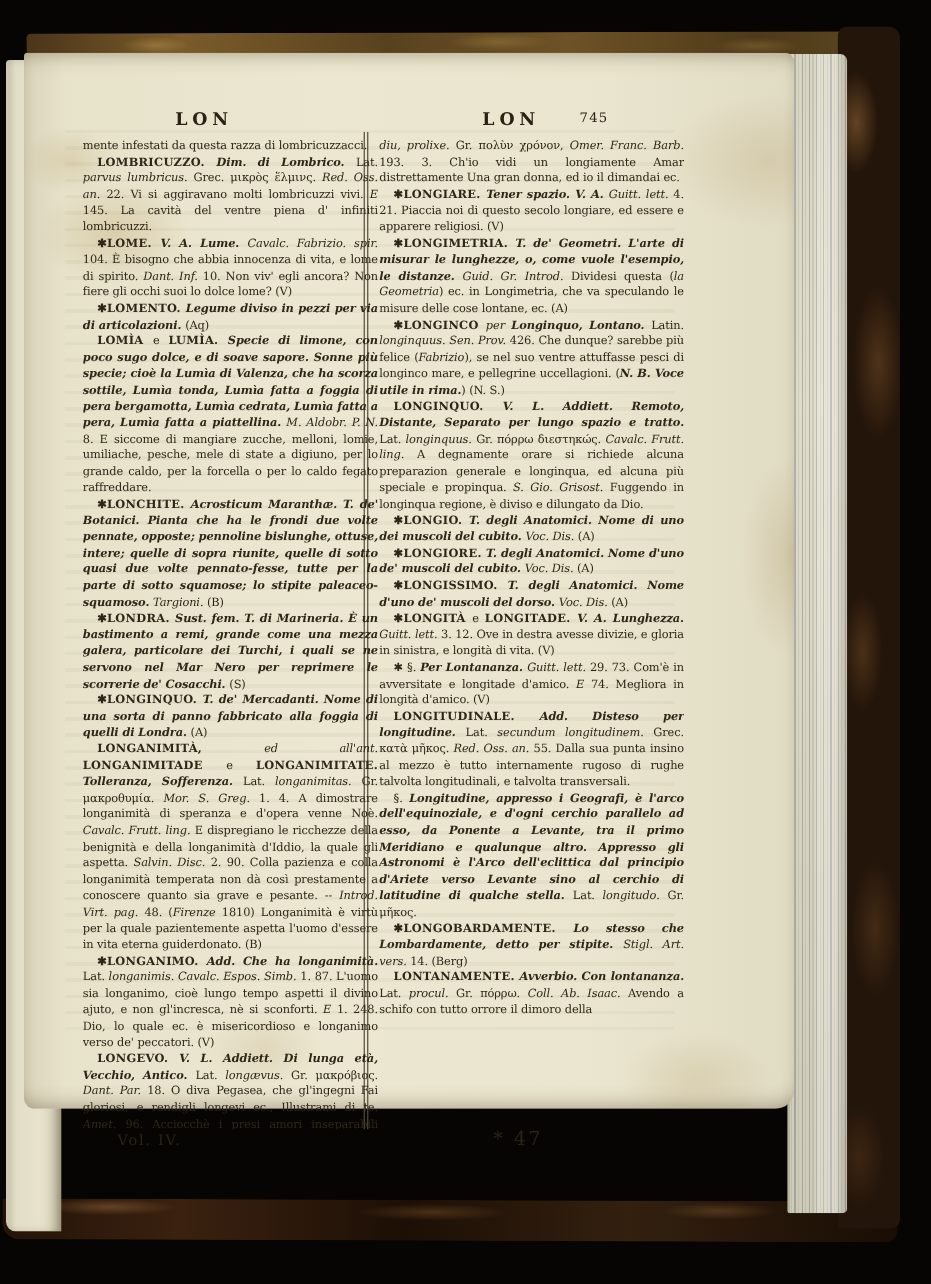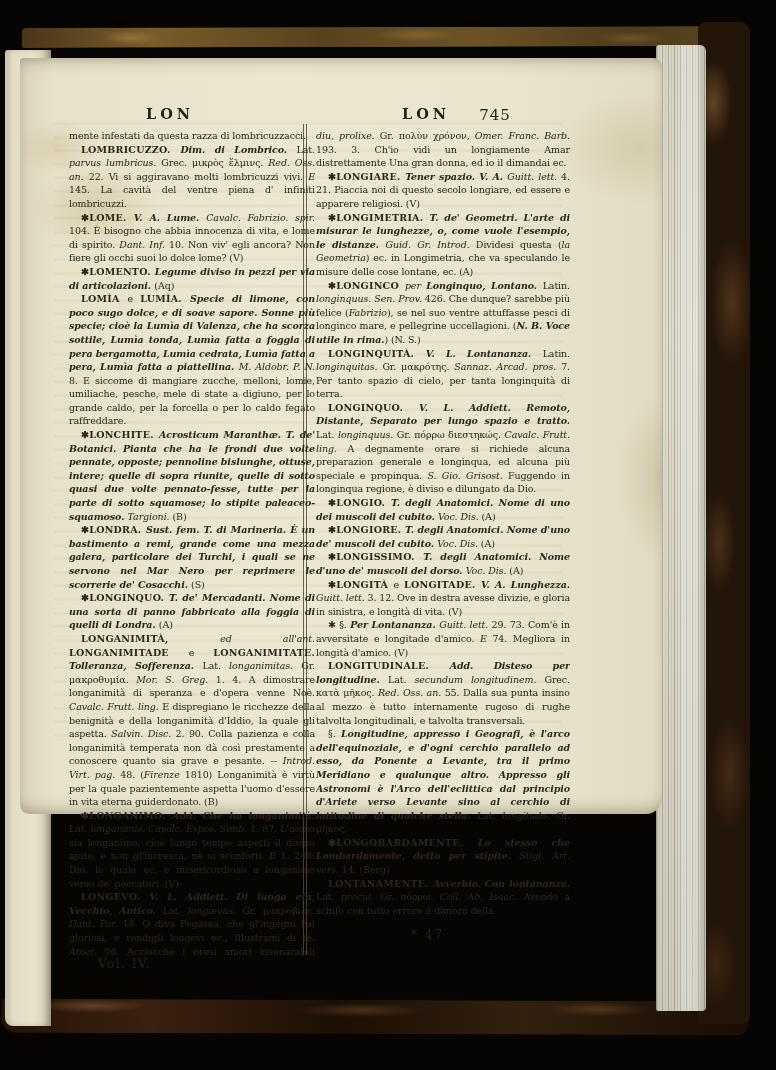--- a/index.html
+++ b/index.html
@@ -47,48 +47,47 @@
     position:absolute;left:2px;top:1000px;width:746px;height:34px;
     background:
       radial-gradient(80px 10px at 12% 20%, rgba(150,105,55,.5), transparent 70%),
       radial-gradient(90px 10px at 48% 30%, rgba(125,85,42,.45), transparent 70%),
       radial-gradient(70px 10px at 80% 25%, rgba(140,95,48,.4), transparent 70%),
       linear-gradient(90deg,#241307,#3a2110 20%,#1d0f05 45%,#33200f 70%,#1a0d04);
     border-radius:2px 2px 10px 14px;transform:rotate(.2deg);
   }
   
   .page{
-    position:absolute;left:20px;top:44px;width:642px;height:756px;
+    position:absolute;left:20px;top:44px;width:642px;height:880px;
     background:
       radial-gradient(90px 60px at 75px 150px, rgba(170,132,62,.22), transparent 70%),
       radial-gradient(55px 40px at 38px 90px, rgba(170,132,62,.18), transparent 70%),
       radial-gradient(120px 80px at 620px 90px, rgba(160,126,62,.18), transparent 70%),
       radial-gradient(70px 45px at 200px 830px, rgba(160,126,62,.14), transparent 70%),
       radial-gradient(90px 55px at 560px 855px, rgba(160,126,62,.16), transparent 70%),
       radial-gradient(60px 120px at 640px 420px, rgba(150,118,58,.2), transparent 70%),
       linear-gradient(90deg,#d9d3ba 0,#e7e2ca 34px,#ece7d1 250px,#eae5ce 480px,#e0dbc3 100%);
     box-shadow:inset 0 10px 16px -10px rgba(90,72,40,.5), inset 0 -12px 16px -10px rgba(90,72,40,.45);
     border-radius:3px 8px 16px 9px;
     color:#2f2819;
-    margin-top:14px;
   }
   .page::before{ 
     content:"";position:absolute;left:34px;right:100px;top:64px;bottom:66px;
     background:repeating-linear-gradient(180deg, rgba(105,95,65,.05) 0 3px, transparent 3px 13.6px);
     pointer-events:none;
   }
   .running-head{
     position:absolute;top:47px;font-size:14.5px;font-weight:bold;letter-spacing:4px;
     color:#2a2315;text-align:center;
   }
   .rh-left{left:118px;width:64px;}
   .rh-right{left:374px;width:64px;}
   .page-number{
     position:absolute;top:48px;left:453px;width:44px;text-align:center;
-    font-size:15px;color:#2a2315;letter-spacing:1px;
+    font-size:11px;color:#2a2315;letter-spacing:1px;
   }
   .divider{
     position:absolute;left:283px;top:66px;width:4px;height:831px;
     background:linear-gradient(90deg,#4f4936 0 1px,transparent 1px 3px,#4f4936 3px 4px);
     opacity:.85;
   }
   .column{
     position:absolute;top:71px;height:826px;overflow:hidden;
     text-align:justify;
     font-size:9.5px;line-height:13.6px;letter-spacing:-.1px;
@@ -100,21 +99,21 @@
   .entry{margin:0;text-indent:12px;}
   .entry.cont{text-indent:0;}
   .sb{font-weight:bold;letter-spacing:.25px;}
   .si{font-style:italic;}
   .sbi{font-weight:bold;font-style:italic;}
   .sn{}
   .footer-volume{
     position:absolute;left:78px;top:899px;font-size:12px;letter-spacing:1.5px;color:#2a2315;
   }
   .footer-signature{
-    position:absolute;left:391px;top:870px;font-size:12px;letter-spacing:2px;color:#2a2315;
+    position:absolute;left:391px;top:895px;font-size:16px;letter-spacing:2px;color:#2a2315;
   }
 </style>
 </head>
 <body>
 
 <div class="scan">
   <div class="board-top"></div>
   <div class="board-bottom"></div>
   <div class="leather-right"></div>
   <div class="page-stack"></div>
@@ -138,21 +137,20 @@
         <p class="entry"><span class="sb">✱LONGINQUO. </span><span class="sbi">T. de' Mercadanti. Nome di una sorta di panno fabbricato alla foggia di quelli di Londra. </span><span class="sn">(A)</span></p>
         <p class="entry"><span class="sb">LONGANIMITÀ, </span><span class="si">ed all'ant. </span><span class="sb">LONGANIMITADE </span><span class="sn">e </span><span class="sb">LONGANIMITATE. </span><span class="sbi">Tolleranza, Sofferenza. </span><span class="sn">Lat. </span><span class="si">longanimitas. </span><span class="sn">Gr. μακροθυμία. </span><span class="si">Mor. S. Greg. </span><span class="sn">1. 4. A dimostrare longanimità di speranza e d'opera venne Noè. </span><span class="si">Cavalc. Frutt. ling. </span><span class="sn">E dispregiano le ricchezze della benignità e della longanimità d'Iddio, la quale gli aspetta. </span><span class="si">Salvin. Disc. </span><span class="sn">2. 90. Colla pazienza e colla longanimità temperata non dà così prestamente a conoscere quanto sia grave e pesante. -- </span><span class="si">Introd. Virt. pag. </span><span class="sn">48. (</span><span class="si">Firenze </span><span class="sn">1810) Longanimità è virtù per la quale pazientemente aspetta l'uomo d'essere in vita eterna guiderdonato. (B)</span></p>
         <p class="entry"><span class="sb">✱LONGANIMO. </span><span class="sbi">Add. Che ha longanimità. </span><span class="sn">Lat. </span><span class="si">longanimis. Cavalc. Espos. Simb. </span><span class="sn">1. 87. L'uomo sia longanimo, cioè lungo tempo aspetti il divino ajuto, e non gl'incresca, nè si sconforti. </span><span class="si">E </span><span class="sn">1. 248. Dio, lo quale ec. è misericordioso e longanimo verso de' peccatori. (V)</span></p>
         <p class="entry"><span class="sb">LONGEVO. </span><span class="sbi">V. L. Addiett. Di lunga età, Vecchio, Antico. </span><span class="sn">Lat. </span><span class="si">longævus. </span><span class="sn">Gr. μακρόβιος. </span><span class="si">Dant. Par. </span><span class="sn">18. O diva Pegasea, che gl'ingegni Fai gloriosi, e rendigli longevi ec., Illustrami di te. </span><span class="si">Amet. </span><span class="sn">96. Acciocchè i presi amori inseparabili faccia e longevi, sanza offesa di fortuna.</span></p>
       </div>
     <div class="column col-right">
         <p class="entry cont"><span class="si">diu, prolixe. </span><span class="sn">Gr. πολὺν χρόνον, </span><span class="si">Omer. Franc. Barb. </span><span class="sn">193. 3. Ch'io vidi un longiamente Amar distrettamente Una gran donna, ed io il dimandai ec.</span></p>
         <p class="entry"><span class="sb">✱LONGIARE. </span><span class="sbi">Tener spazio. V. A. </span><span class="si">Guitt. lett. </span><span class="sn">4. 21. Piaccia noi di questo secolo longiare, ed essere e apparere religiosi. (V)</span></p>
         <p class="entry"><span class="sb">✱LONGIMETRIA. </span><span class="sbi">T. de' Geometri. L'arte di misurar le lunghezze, o, come vuole l'esempio, le distanze. </span><span class="si">Guid. Gr. Introd. </span><span class="sn">Dividesi questa (</span><span class="si">la Geometria</span><span class="sn">) ec. in Longimetria, che va speculando le misure delle cose lontane, ec. (A)</span></p>
         <p class="entry"><span class="sb">✱LONGINCO </span><span class="si">per </span><span class="sbi">Longinquo, Lontano. </span><span class="sn">Latin. </span><span class="si">longinquus. Sen. Prov. </span><span class="sn">426. Che dunque? sarebbe più felice (</span><span class="si">Fabrizio</span><span class="sn">), se nel suo ventre attuffasse pesci di longinco mare, e pellegrine uccellagioni. (</span><span class="sbi">N. B. Voce utile in rima.</span><span class="sn">) (N. S.)</span></p>
-        <p class="entry"><span class="sb">LONGINQUITÀ. </span><span class="sbi">V. L. Lontananza. </span><span class="sn">Latin. </span><span class="si">longinquitas. </span><span class="sn">Gr. μακρότης. </span><span class="si">Sannaz. Arcad. pros. </span><span class="sn">7. Per tanto spazio di cielo, per tanta longinquità di terra.</span></p>
         <p class="entry"><span class="sb">LONGINQUO. </span><span class="sbi">V. L. Addiett. Remoto, Distante, Separato per lungo spazio e tratto. </span><span class="sn">Lat. </span><span class="si">longinquus. </span><span class="sn">Gr. πόρρω διεστηκώς. </span><span class="si">Cavalc. Frutt. ling. </span><span class="sn">A degnamente orare si richiede alcuna preparazion generale e longinqua, ed alcuna più speciale e propinqua. </span><span class="si">S. Gio. Grisost. </span><span class="sn">Fuggendo in longinqua regione, è diviso e dilungato da Dio.</span></p>
         <p class="entry"><span class="sb">✱LONGIO. </span><span class="sbi">T. degli Anatomici. Nome di uno dei muscoli del cubito. </span><span class="si">Voc. Dis. </span><span class="sn">(A)</span></p>
         <p class="entry"><span class="sb">✱LONGIORE. </span><span class="sbi">T. degli Anatomici. Nome d'uno de' muscoli del cubito. </span><span class="si">Voc. Dis. </span><span class="sn">(A)</span></p>
         <p class="entry"><span class="sb">✱LONGISSIMO. </span><span class="sbi">T. degli Anatomici. Nome d'uno de' muscoli del dorso. </span><span class="si">Voc. Dis. </span><span class="sn">(A)</span></p>
         <p class="entry"><span class="sb">✱LONGITÀ </span><span class="sn">e </span><span class="sb">LONGITADE. </span><span class="sbi">V. A. Lunghezza. </span><span class="si">Guitt. lett. </span><span class="sn">3. 12. Ove in destra avesse divizie, e gloria in sinistra, e longità di vita. (V)</span></p>
         <p class="entry"><span class="sn">✱ §. </span><span class="sbi">Per Lontananza. </span><span class="si">Guitt. lett. </span><span class="sn">29. 73. Com'è in avversitate e longitade d'amico. </span><span class="si">E </span><span class="sn">74. Megliora in longità d'amico. (V)</span></p>
         <p class="entry"><span class="sb">LONGITUDINALE. </span><span class="sbi">Add. Disteso per longitudine. </span><span class="sn">Lat. </span><span class="si">secundum longitudinem. </span><span class="sn">Grec. κατὰ μῆκος. </span><span class="si">Red. Oss. an. </span><span class="sn">55. Dalla sua punta insino al mezzo è tutto internamente rugoso di rughe talvolta longitudinali, e talvolta transversali.</span></p>
         <p class="entry"><span class="sn">§. </span><span class="sbi">Longitudine, appresso i Geografi, è l'arco dell'equinoziale, e d'ogni cerchio parallelo ad esso, da Ponente a Levante, tra il primo Meridiano e qualunque altro. Appresso gli Astronomi è l'Arco dell'eclittica dal principio d'Ariete verso Levante sino al cerchio di latitudine di qualche stella. </span><span class="sn">Lat. </span><span class="si">longitudo. </span><span class="sn">Gr. μῆκος.</span></p>
         <p class="entry"><span class="sb">✱LONGOBARDAMENTE. </span><span class="sbi">Lo stesso che Lombardamente, detto per stipite. </span><span class="si">Stigl. Art. vers. </span><span class="sn">14. (Berg)</span></p>
         <p class="entry"><span class="sb">LONTANAMENTE. </span><span class="sbi">Avverbio. Con lontananza. </span><span class="sn">Lat. </span><span class="si">procul. </span><span class="sn">Gr. πόρρω. </span><span class="si">Coll. Ab. Isaac. </span><span class="sn">Avendo a schifo con tutto orrore il dimoro della</span></p>

